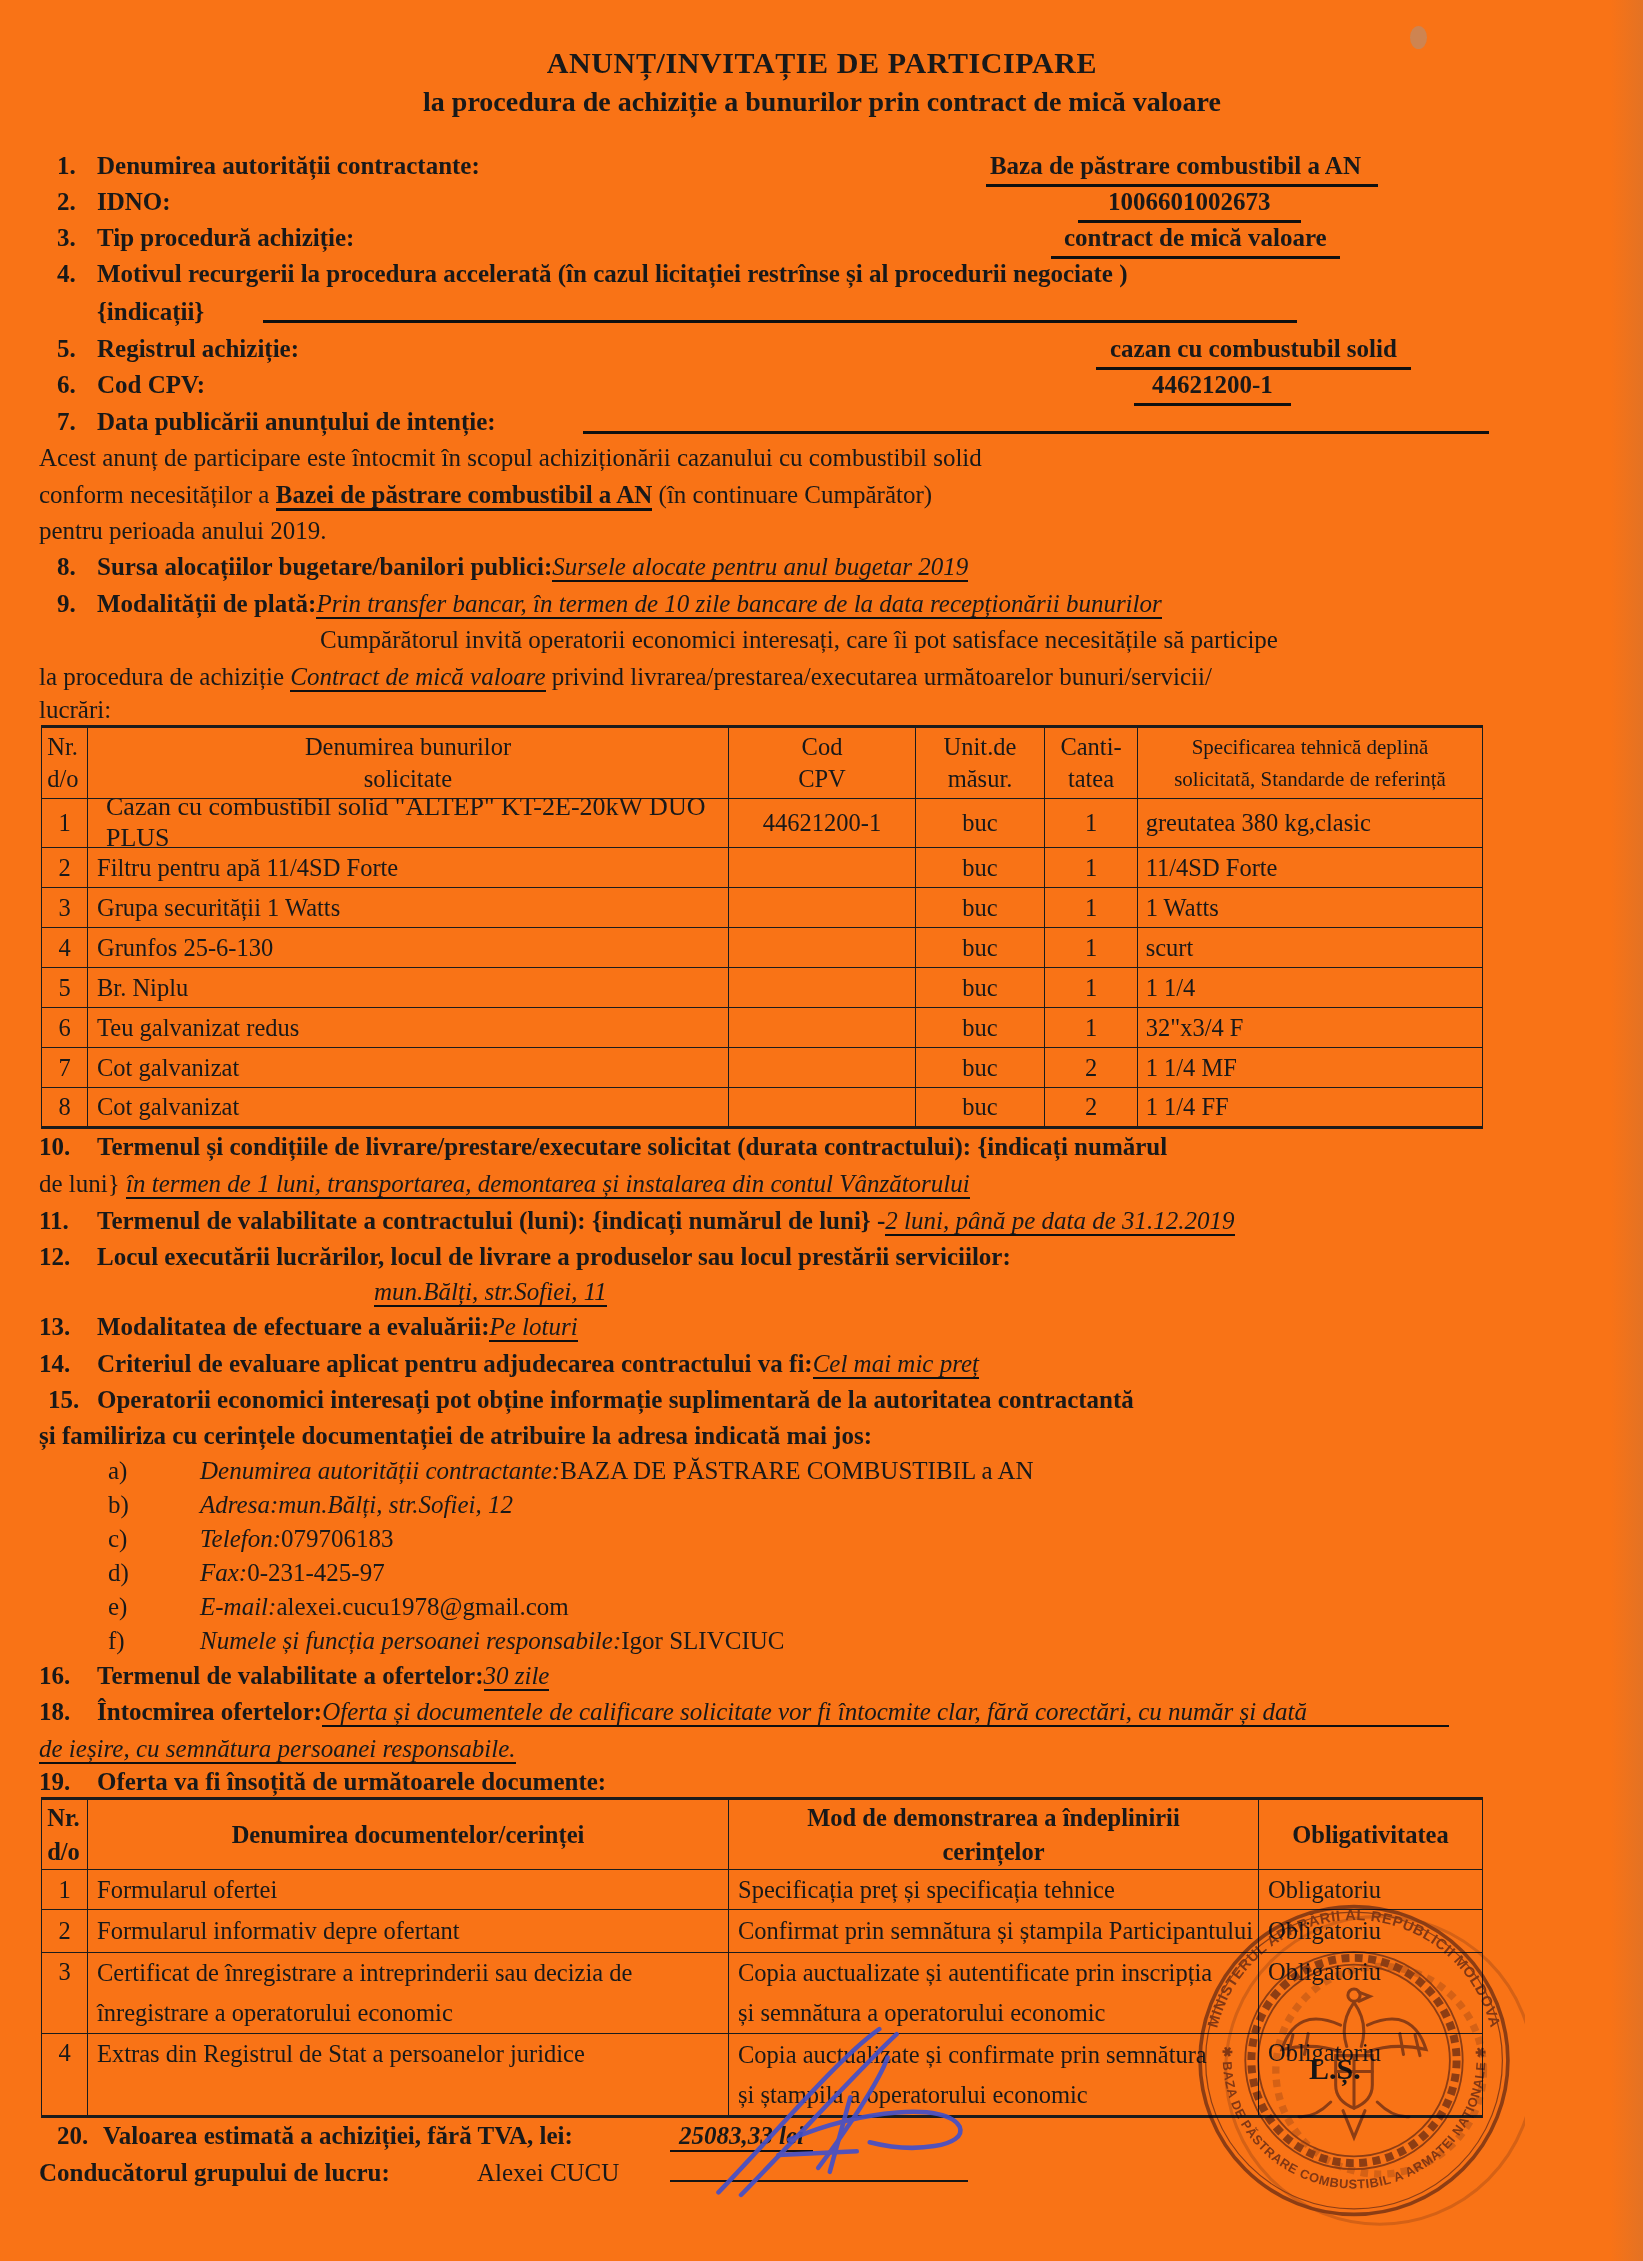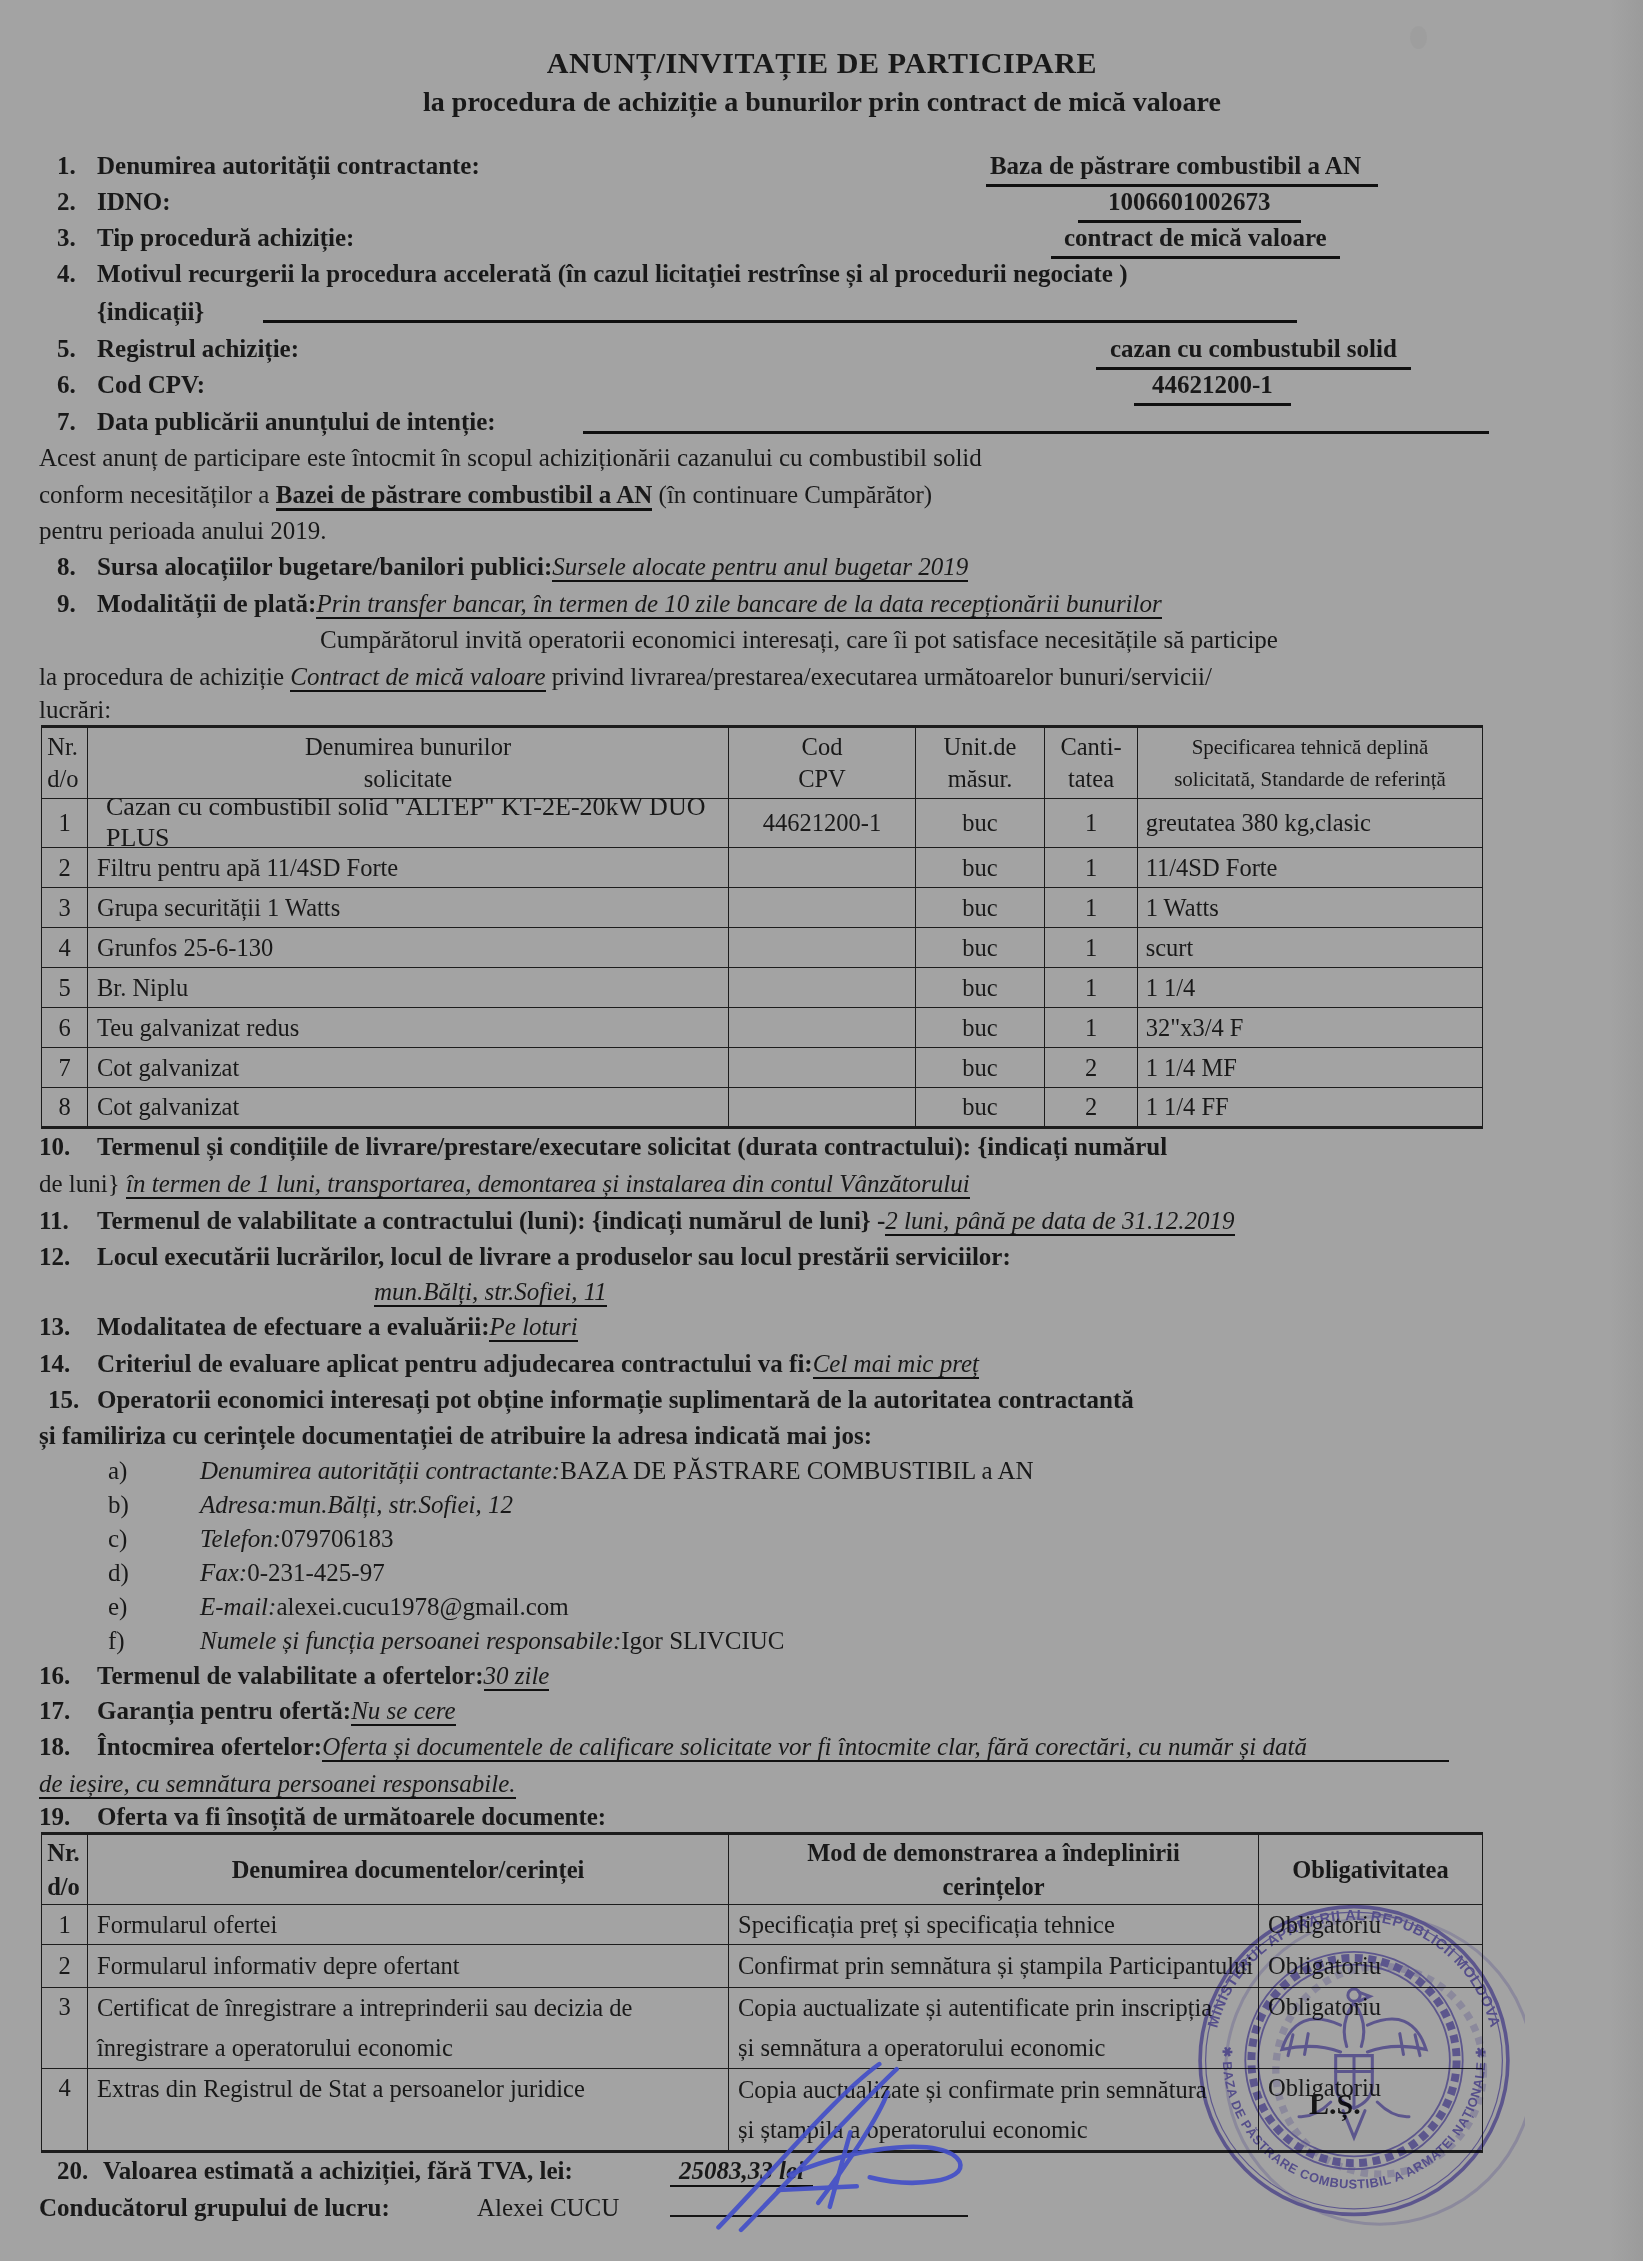--- a/index.html
+++ b/index.html
@@ -1,16 +1,16 @@
 <!DOCTYPE html>
 <html style="font-size:10.3px"><head>
 <meta charset="utf-8">
 <style>
   html,body{margin:0;padding:0;background:#e8e8e6;}
-  .page{position:relative;width:1644px;height:2261px;background:#a3a3a3;
+  .page{position:relative;width:1644px;height:2261px;background:#f97316;
         font-family:"Liberation Serif","DejaVu Serif",serif;color:#191919;overflow:hidden;}
   .page::after{content:"";position:absolute;right:0;top:0;width:34px;height:100%;
         background:linear-gradient(to right,rgba(0,0,0,0),rgba(110,110,110,.16));pointer-events:none;}
   .artifact{position:absolute;left:1410px;top:26px;width:17px;height:23px;border-radius:50%;
         background:#9a9a9a;opacity:.45;}
   .sp{width:100%;}
   .t1{font-size:30px;font-weight:bold;text-align:center;height:39px;line-height:39px;letter-spacing:0.6px;}
   .t2{font-size:28px;font-weight:bold;text-align:center;height:39px;line-height:39px;}
   .ln{position:relative;font-size:25px;white-space:nowrap;}
   .b{font-weight:bold;}
@@ -282,24 +282,20 @@
   </div>
   <div class="ln" style="height:34px;line-height:34px">
     <span class="letter">f)</span>
     <span class="pl311 it" style="display:inline-block">Numele și funcția persoanei responsabile: </span><span>Igor SLIVCIUC</span>
   </div>
 
   <div class="ln" style="height:35px;line-height:35px">
     <span class="num2">16.</span>
     <span class="pl150 b" style="display:inline-block">Termenul de valabilitate a ofertelor: </span><span class="it u">30 zile </span>
   </div>
-  <div class="ln" style="height:35px;line-height:35px">
-    <span class="num2">17.</span>
-    <span class="pl150 b" style="display:inline-block">Garanția pentru ofertă: </span><span class="it u">Nu se cere</span>
-  </div>
   <div class="ln clipln" style="height:37px;line-height:37px">
     <span class="num2">18.</span>
     <span class="pl150 b" style="display:inline-block">Întocmirea ofertelor: </span><span class="it u" style="padding-right:142px">Oferta și documentele de calificare solicitate vor fi întocmite clar, fără corectări,  cu număr și dată</span>
   </div>
   <div class="ln pl60" style="height:37px;line-height:37px">
     <span class="it u">de ieșire, cu semnătura persoanei responsabile.</span>
   </div>
   <div class="ln" style="height:30px;line-height:30px">
     <span class="num2">19.</span>
     <span class="lab">Oferta va fi însoțită de următoarele documente:</span>

